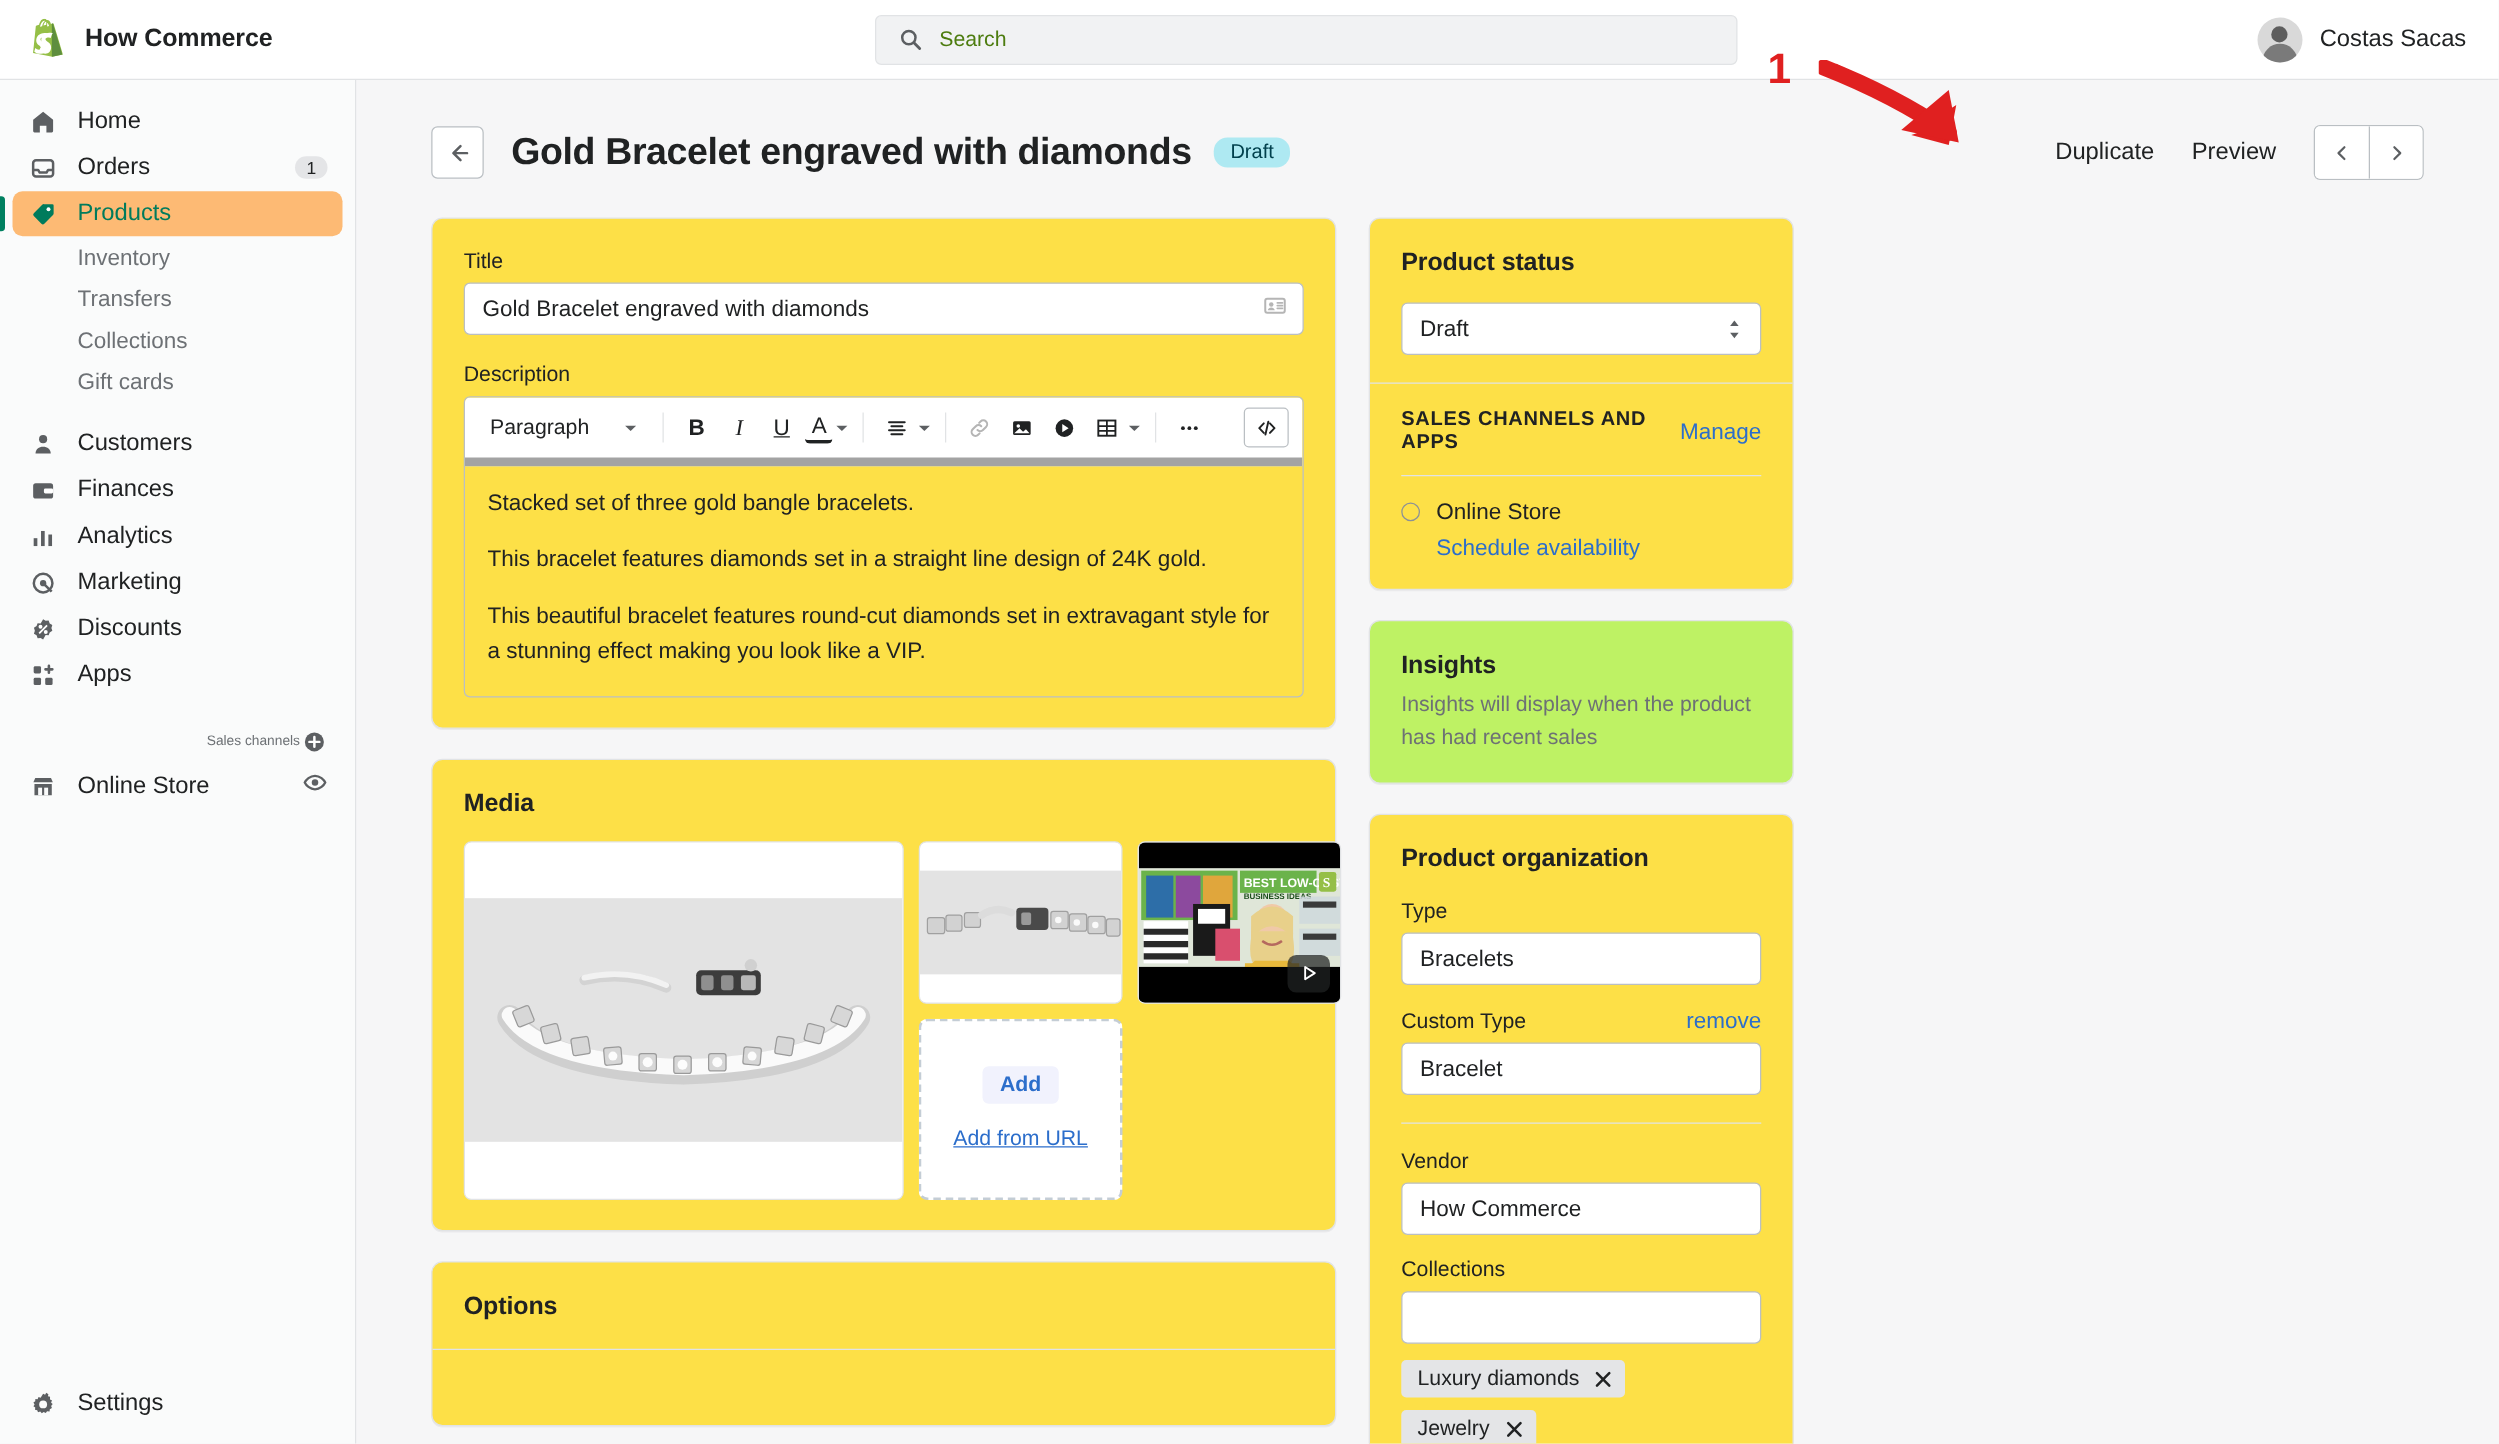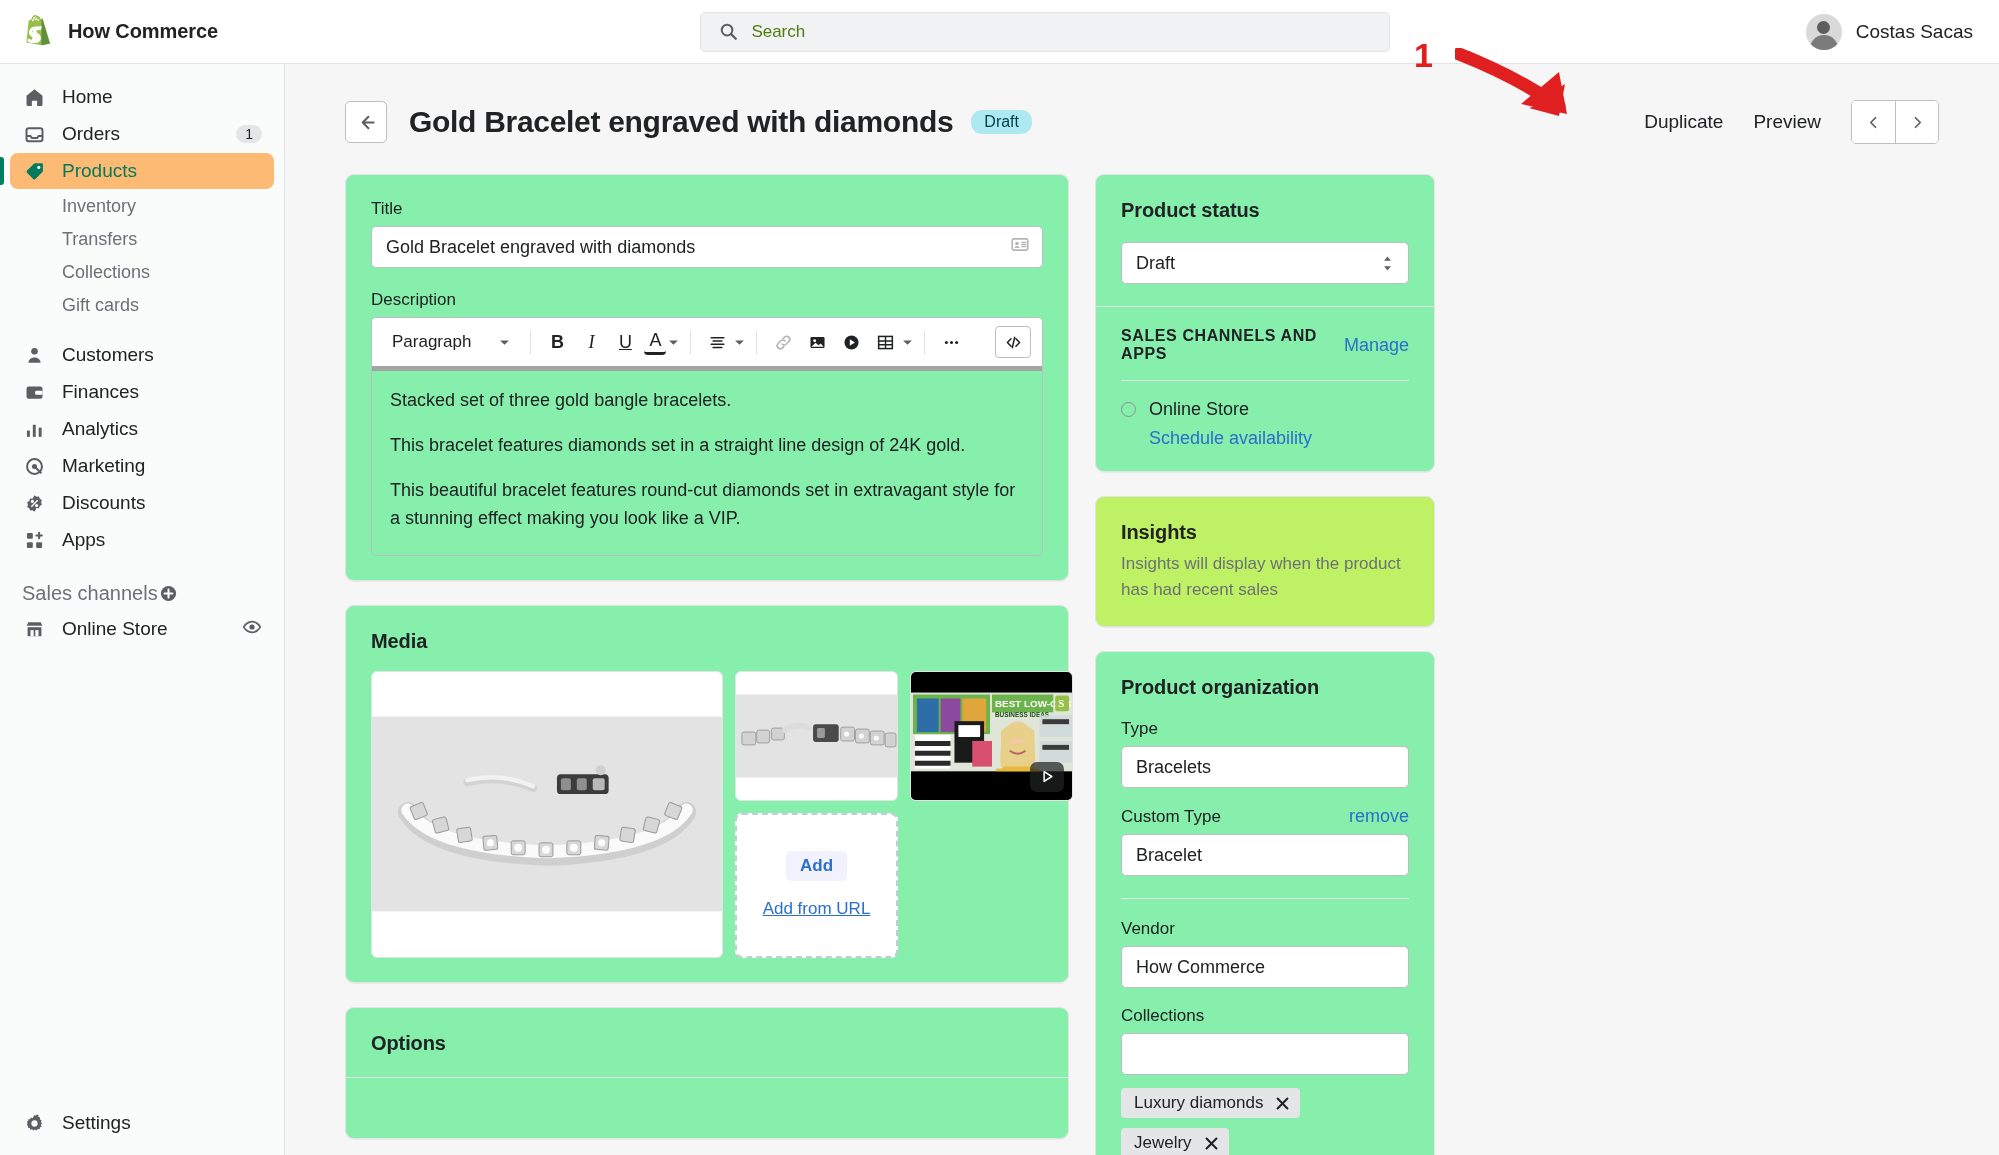--- a/index.html
+++ b/index.html
@@ -62,23 +62,23 @@
     background: #e4e5e7; color: #202223; font-size: 14px;
     border-radius: 10px; padding: 1px 9px; min-width: 24px; text-align: center;
   }
   .sub-item {
     display: flex; align-items: center; height: 33px;
     margin: 0 10px; padding: 0 12px 0 52px; border-radius: 8px;
     font-size: 18px; color: #6d7175;
   }
   .nav-gap { height: 14px; }
   .section-head {
-    display: flex; align-items: center; justify-content: flex-start;
+    display: flex; align-items: center; justify-content: flex-end;
     padding: 0 22px 0 22px; height: 34px; margin-top: 18px;
-    font-size: 20px; color: #6d7175;
+    font-size: 11px; color: #6d7175;
   }
   .section-head .plus-btn { width: 22px; height: 22px; display: flex; align-items: center; justify-content: center; }
   .channel-item {
     display: flex; align-items: center; height: 36px;
     margin: 1px 10px; padding: 0 12px; border-radius: 8px;
     font-size: 19px; color: #202223; gap: 16px;
   }
   .channel-item .eye { margin-left: auto; }
   .settings-row {
     position: absolute; left: 0; right: 0; bottom: 14px;
@@ -115,39 +115,39 @@
   .pager button + button { border-left: 1px solid #babfc3; }
 
   .content {
     display: flex; gap: 26px; padding: 18px 60px 0 60px;
     align-items: flex-start;
   }
   .col-left { width: 724px; flex: 0 0 auto; }
   .col-right { width: 340px; flex: 0 0 auto; }
 
   .card {
-    background: #86efac; border: 1px solid #e1e3e5; border-radius: 9px;
+    background: #fde047; border: 1px solid #e1e3e5; border-radius: 9px;
     box-shadow: 0 1px 0 rgba(22,29,37,.05); margin-bottom: 24px;
   }
   .card-pad { padding: 24px 25px; }
   .card-title { font-size: 20px; font-weight: 700; letter-spacing: -0.1px; }
 
   .field-label { font-size: 17px; color: #202223; margin-bottom: 7px; }
   .input {
     width: 100%; height: 42px; border: 1px solid #babfc3; border-radius: 5px;
     background: #fff; display: flex; align-items: center;
     padding: 0 14px; font-size: 18px; color: #202223; position: relative;
   }
   .input .trailing { position: absolute; right: 12px; top: 50%; transform: translateY(-50%); }
 
   
   .editor { border: 1px solid #babfc3; border-radius: 5px; overflow: hidden; margin-top: 5px; }
   .editor-toolbar {
     display: flex; align-items: center; gap: 4px;
-    padding: 8px 11px; border-bottom: 5px solid #a3a3a3; background: #fff;
+    padding: 8px 11px; border-bottom: 7px solid #a3a3a3; background: #fff;
   }
   .tb-select {
     display: flex; align-items: center; gap: 28px; font-size: 17px;
     padding: 5px 9px; border-radius: 4px; color: #202223;
   }
   .tb-btn {
     width: 30px; height: 30px; border-radius: 4px;
     display: flex; align-items: center; justify-content: center;
     font-size: 18px; color: #202223;
   }

